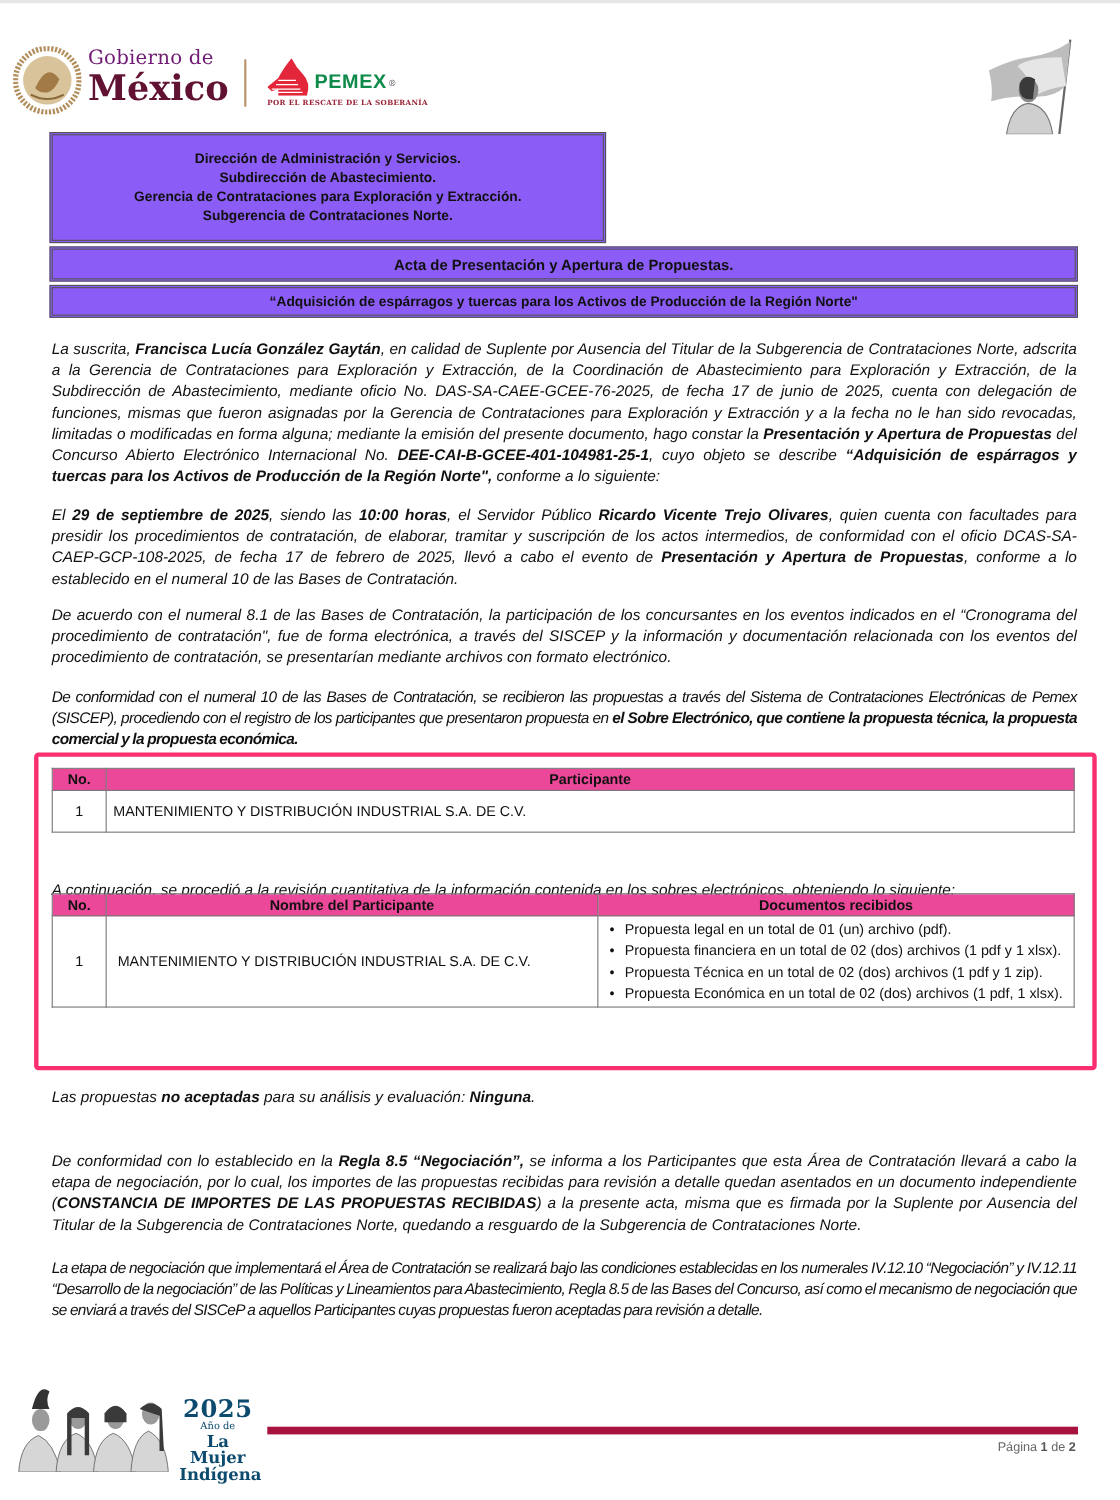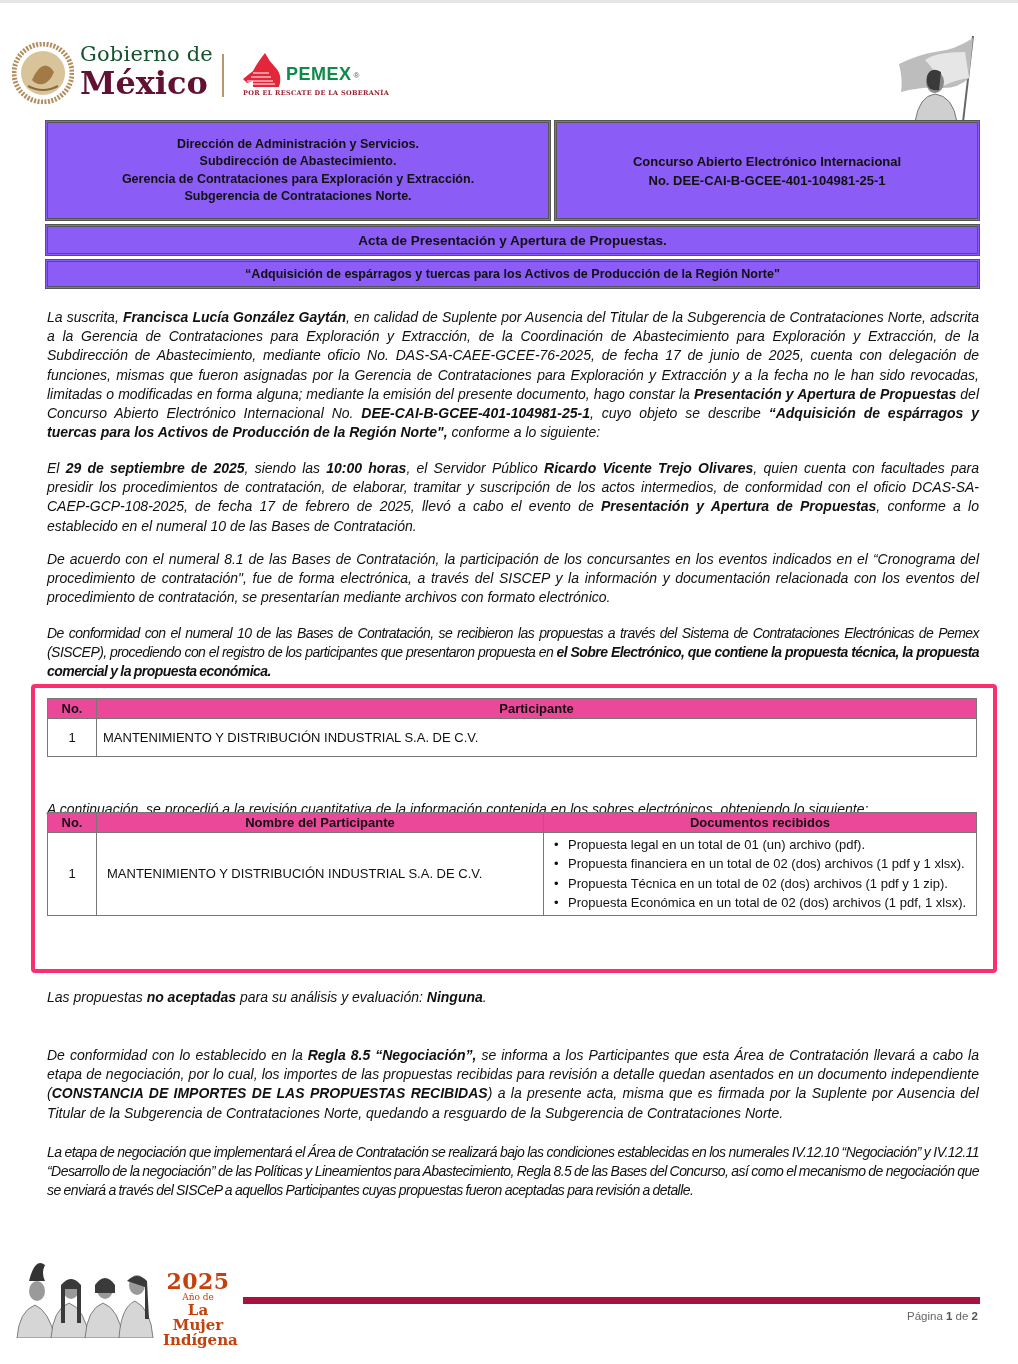--- a/index.html
+++ b/index.html
@@ -7,21 +7,21 @@
     width: 1018px; height: 1364px; position: relative; overflow: hidden;
     background: #ffffff;
     font-family: "Liberation Sans", "DejaVu Sans", sans-serif;
     color: #111;
   }
   .topshade { position: absolute; left: 0; top: 0; width: 1018px; height: 3px; background: #e6e6e6; }
 
   
   .logo-escudo { position: absolute; left: 12px; top: 42px; width: 62px; height: 62px; }
   .gob-text { position: absolute; left: 80px; top: 44px; font-family: "DejaVu Serif", serif; color: #611232; line-height: 1; }
-  .gob-text .l1 { font-size: 21px; color: #14532d; letter-spacing: 0.2px; }
+  .gob-text .l1 { font-size: 18px; color: #701a75; letter-spacing: 0.2px; }
   .gob-text .l2 { font-size: 32px; font-weight: bold; margin-top: 2px; }
   .logo-divider { position: absolute; left: 222px; top: 54px; width: 2px; height: 43px; background: #b8956a; }
   .pemex-flame { position: absolute; left: 243px; top: 53px; width: 40px; height: 34px; }
   .pemex-word { position: absolute; left: 286px; top: 64px; font-size: 18px; font-weight: bold; color: #0e8a4a; letter-spacing: 0.5px; }
   .pemex-reg { font-size: 8px; vertical-align: middle; color: #555; margin-left: 2px; font-weight: normal; }
   .pemex-tag { position: absolute; left: 243px; top: 89px; font-family: "DejaVu Serif", serif; font-size: 6.5px; font-weight: bold; color: #9a2236; letter-spacing: 0.3px; }
   .flag-woman { position: absolute; left: 895px; top: 30px; width: 90px; height: 92px; }
 
   
   .hdr-table { position: absolute; left: 45px; top: 120px; width: 935px; }
@@ -47,21 +47,21 @@
   .t1 { left: 47px; top: 698px; width: 930px; }
   .t1 td { height: 37px; }
   .t2 { left: 47px; top: 812px; width: 930px; }
   .t2 td { vertical-align: middle; }
   .docs-list { list-style: none; margin: 0; padding: 2px 0 2px 0; font-size: 13px; line-height: 19.4px; }
   .docs-list li { position: relative; padding-left: 22px; text-align: justify; }
   .docs-list li::before { content: "\2022"; position: absolute; left: 8px; top: 0; }
 
   
   .footer-women { position: absolute; left: 15px; top: 1253px; width: 140px; height: 85px; }
-  .footer-2025 { position: absolute; left: 163px; top: 1270px; width: 70px; text-align: center; font-family: "DejaVu Serif", serif; color: #c2410c; line-height: 1; }
+  .footer-2025 { position: absolute; left: 163px; top: 1270px; width: 70px; text-align: center; font-family: "DejaVu Serif", serif; color: #0c4a6e; line-height: 1; }
   .footer-2025 .y { font-size: 22px; font-weight: bold; letter-spacing: 0.5px; }
   .footer-2025 .a { font-size: 9px; margin-top: 1px; }
   .footer-2025 .m { font-size: 15px; font-weight: bold; margin-top: 1px; }
   .footer-2025 .i { font-size: 15px; font-weight: bold; }
   .footer-line { position: absolute; left: 243px; top: 1297px; width: 737px; height: 7px; background: #a8123e; }
   .page-num { position: absolute; right: 40px; top: 1310px; font-size: 11.5px; color: #666; }
   .page-num b { color: #555; }
 </style>
 </head>
 <body>
@@ -94,24 +94,20 @@
   <path d="M32 46 Q36 36 46 42 L44 60 Q30 62 32 46 Z" fill="#3a3a3a"></path>
 </svg>
 
 <div class="hdr-table">
   <div class="hdr-row1">
     <div class="box hdr-left">
       <div>Dirección de Administración y Servicios.</div>
       <div>Subdirección de Abastecimiento.</div>
       <div>Gerencia de Contrataciones para Exploración y Extracción.</div>
       <div>Subgerencia de Contrataciones Norte.</div>
-    </div>
-    <div class="box hdr-right">
-      <div>Concurso Abierto Electrónico Internacional</div>
-      <div>No. DEE-CAI-B-GCEE-401-104981-25-1</div>
     </div>
   </div>
   <div class="box hdr-row">Acta de Presentación y Apertura de Propuestas.</div>
   <div class="box hdr-row sub">“Adquisición de espárragos y tuercas para los Activos de Producción de la Región Norte"</div>
 </div>
 
 <div class="para" style="top:308px;">
   <span>La suscrita, </span><b>Francisca Lucía González Gaytán</b><span>, en calidad de Suplente por Ausencia del Titular de la Subgerencia de Contrataciones Norte, adscrita a la Gerencia de Contrataciones para Exploración y Extracción, de la Coordinación de Abastecimiento para Exploración y Extracción, de la Subdirección de Abastecimiento, mediante oficio No. DAS-SA-CAEE-GCEE-76-2025, de fecha 17 de junio de 2025, cuenta con delegación de funciones, mismas que fueron asignadas por la Gerencia de Contrataciones para Exploración y Extracción y a la fecha no le han sido revocadas, limitadas o modificadas en forma alguna; mediante la emisión del presente documento, hago constar la </span><b>Presentación y Apertura de Propuestas</b><span> del Concurso Abierto Electrónico Internacional No. </span><b>DEE-CAI-B-GCEE-401-104981-25-1</b><span>, cuyo objeto se describe </span><b>“Adquisición de espárragos y tuercas para los Activos de Producción de la Región Norte",</b><span> conforme a lo siguiente:</span>
 </div>
 

